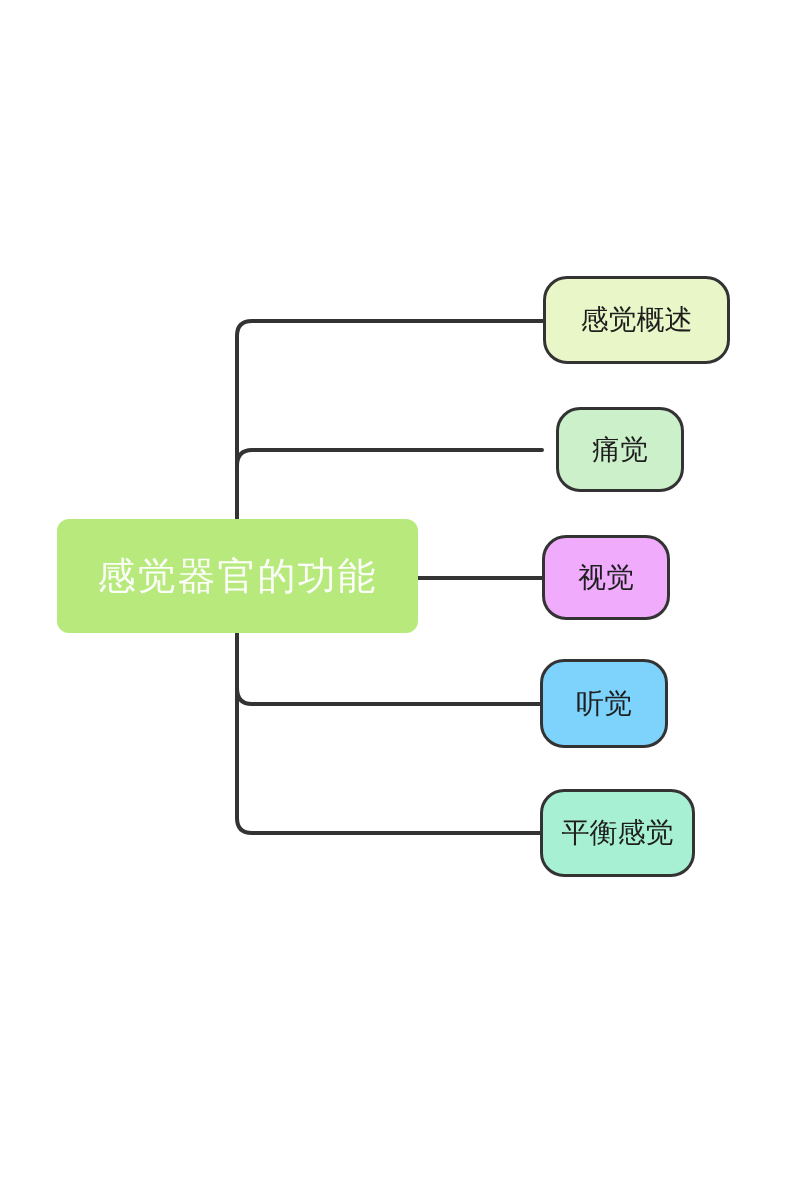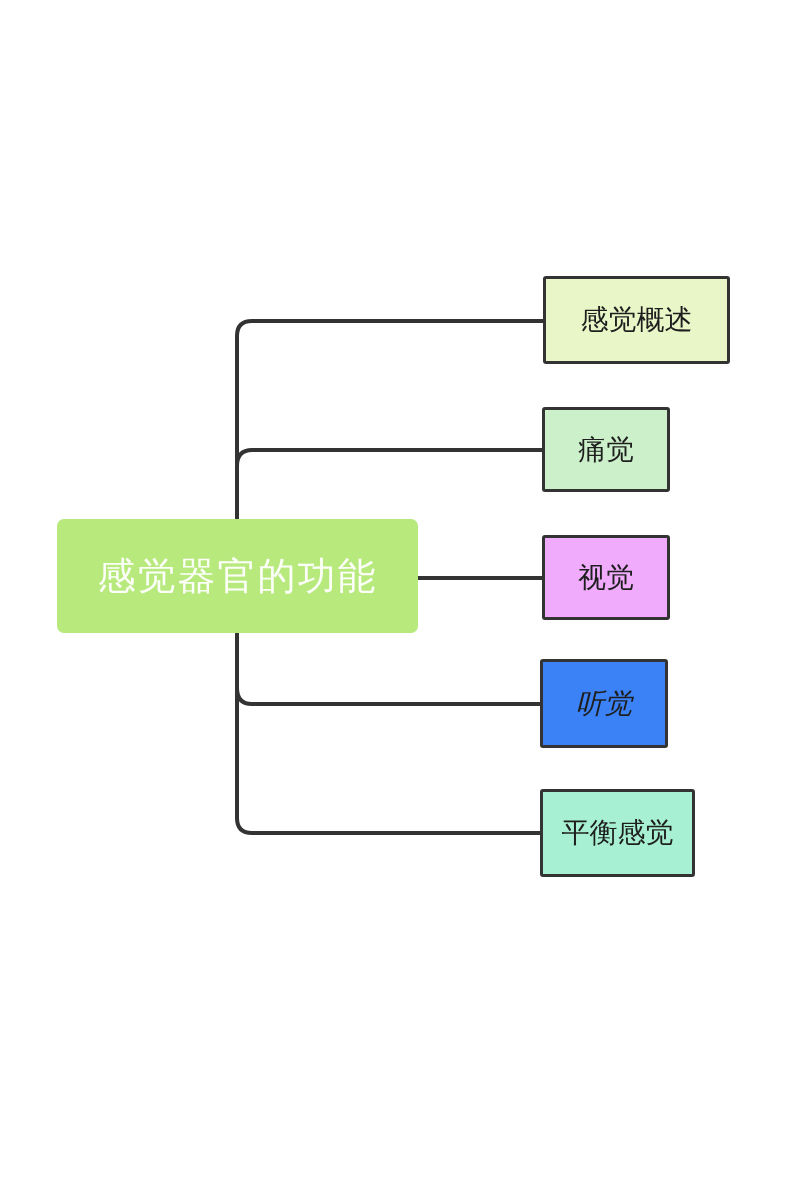--- a/index.html
+++ b/index.html
@@ -32,36 +32,36 @@
     display: flex;
     align-items: center;
     justify-content: center;
     box-sizing: border-box;
   }
   .root-node {
     left: 57px;
     top: 519px;
     width: 361px;
     height: 114px;
-    border-radius: 7px;
+    border-radius: 12px;
     font-size: 38px;
     font-weight: 500;
     letter-spacing: 2px;
     color: rgba(255, 255, 255, 0.95);
   }
   .child-node {
     border: 3px solid #333333;
-    border-radius: 3px;
+    border-radius: 24px;
     font-size: 28px;
     font-weight: 400;
     color: #1e1e1e;
     cursor: default;
   }
   .child-1 { left: 543px; top: 276px; width: 187px; height: 88px; }
-  .child-2 { left: 542px; top: 407px; width: 128px; height: 85px; }
+  .child-2 { left: 556px; top: 407px; width: 128px; height: 85px; }
   .child-3 { left: 542px; top: 535px; width: 128px; height: 85px; }
   .child-4 { left: 540px; top: 659px; width: 128px; height: 89px; }
   .child-5 { left: 540px; top: 789px; width: 155px; height: 88px; }
   .node-label {
     pointer-events: none;
     white-space: nowrap;
   }
 </style>
 </head>
 <body>
@@ -85,21 +85,21 @@
   </div>
 
   <div class="node child-node child-2" style="background-color: rgb(204, 240, 202);">
     <span class="node-label">痛觉</span>
   </div>
 
   <div class="node child-node child-3" style="background-color: #f0abfc;">
     <span class="node-label">视觉</span>
   </div>
 
-  <div class="node child-node child-4" style="background-color: #3b82f6; font-style: italic;">
+  <div class="node child-node child-4" style="background-color: #7dd3fc;">
     <span class="node-label">听觉</span>
   </div>
 
   <div class="node child-node child-5" style="background-color: rgb(167, 240, 211);">
     <span class="node-label">平衡感觉</span>
   </div>
 
 </div>
 
 </body></html>

